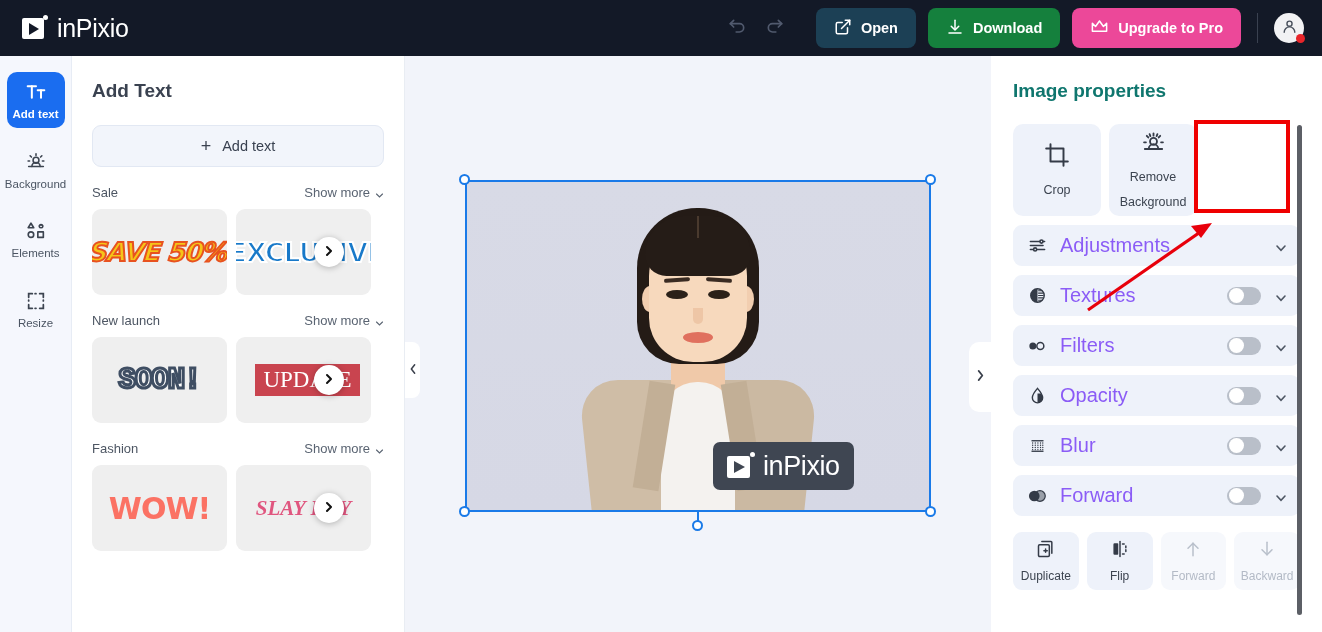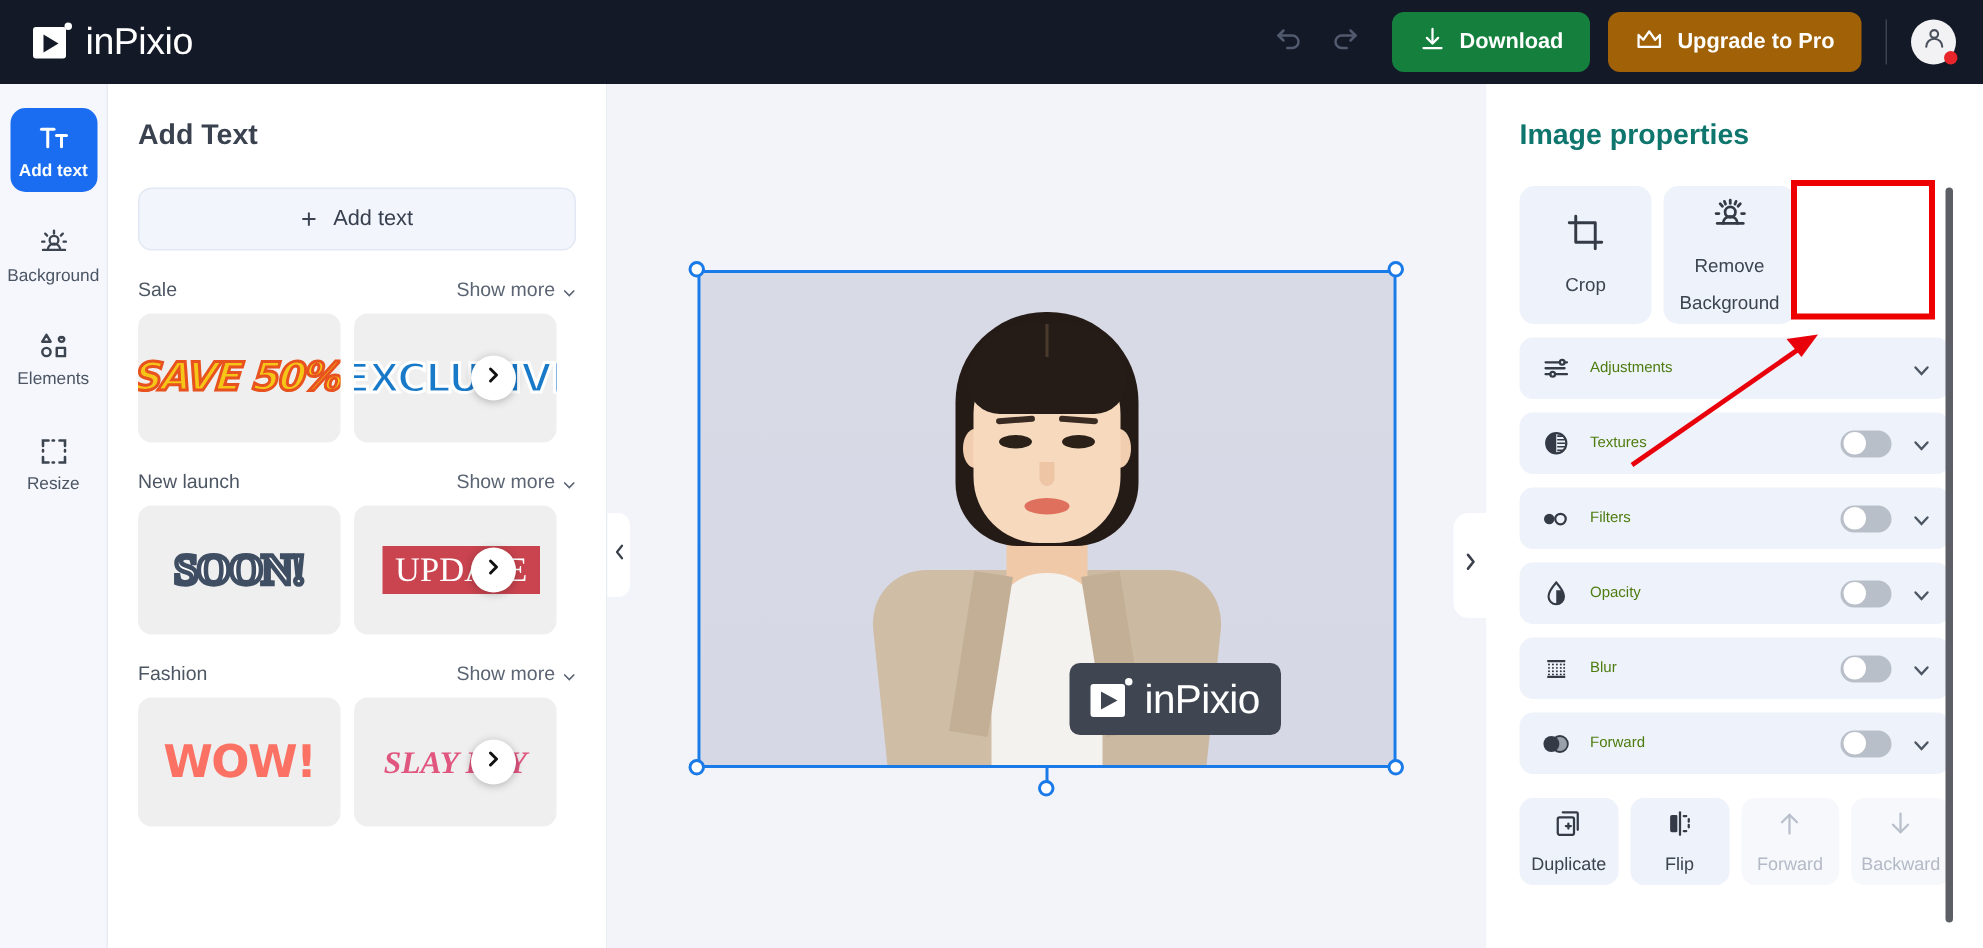--- a/index.html
+++ b/index.html
@@ -50,21 +50,21 @@
   }
   .icon-btn svg { stroke: #515a6e; }
   .tbtn {
     height: 40px; display: inline-flex; align-items: center; gap: 9px;
     padding: 0 18px; border-radius: 8px; border: none; cursor: pointer;
     font-size: 14.5px; font-weight: bold; color: #fff;
     font-family: "Liberation Sans", sans-serif;
   }
   .tbtn.open { background: #1c4055; margin-left: 22px; }
   .tbtn.download { background: #15803d; margin-left: 12px; }
-  .tbtn.upgrade { background: #a16207; margin-left: 12px; }
+  .tbtn.upgrade { background: #ec4899; margin-left: 12px; }
   .divider-v { width: 1px; height: 30px; background: #3a4150; margin: 0 16px; }
   .avatar {
     width: 30px; height: 30px; border-radius: 50%; background: #f2f2f4;
     position: relative; display: flex; align-items: center; justify-content: center;
     cursor: pointer;
   }
   .avatar .badge {
     position: absolute; right: -1px; bottom: 0px;
     width: 9px; height: 9px; border-radius: 50%; background: #e8252a;
   }
@@ -132,21 +132,21 @@
     font-family: "DejaVu Sans", sans-serif; font-style: italic;
     transform: skewX(-6deg); letter-spacing: -1px;
   }
   .tw-excl {
     font-size: 27px; color: #1879c9; -webkit-text-stroke: 2px #ffffff;
     font-family: "DejaVu Sans", sans-serif; letter-spacing: -1px;
     margin-left: 6px;
   }
   .tw-soon {
     font-size: 29px; color: #ffffff; -webkit-text-stroke: 3px #3f4e63;
-    font-family: Liberation Serif, serif; letter-spacing: -1px;
+    font-family: Liberation Mono, monospace; letter-spacing: -1px;
   }
   .tw-update {
     font-size: 23px; color: #ffffff; background: #c9444f;
     font-family: "Liberation Serif", serif; font-weight: normal;
     padding: 3px 8px; margin-left: 8px; letter-spacing: 0px;
   }
   .tw-wow {
     font-size: 30px; color: #fb7264; font-family: "DejaVu Sans", sans-serif;
     letter-spacing: -1px;
   }
@@ -231,21 +231,21 @@
     border: none; cursor: pointer; display: flex; flex-direction: column;
     align-items: center; justify-content: center; gap: 10px;
     font-size: 12.5px; color: #3c4450; font-family: "Liberation Sans", sans-serif;
     line-height: 1.25; text-align: center;
   }
   .prop-row {
     margin-top: 9px; height: 41px; border-radius: 9px; background: #eef2fa;
     display: flex; align-items: center; padding: 0 13px; cursor: pointer;
   }
   .prop-ico { width: 22px; display: flex; align-items: center; justify-content: center; }
-  .prop-label { margin-left: 12px; font-size: 10px; color: #4d7c0f; flex: 1; }
+  .prop-label { margin-left: 12px; font-size: 20px; color: #8b5cf6; flex: 1; }
   .toggle {
     width: 34px; height: 18px; border-radius: 10px; background: #b9bfc9;
     position: relative; cursor: pointer; margin-right: 14px;
   }
   .toggle .knob {
     position: absolute; left: 1.5px; top: 1.5px; width: 15px; height: 15px;
     border-radius: 50%; background: #fff;
   }
   .chev { width: 12px; height: 12px; }
   .bot-row { margin-top: 16px; display: flex; gap: 8px; }
@@ -299,20 +299,30 @@
       </button>
       <button class="icon-btn">
         <span>
           <svg width="20" height="20" viewBox="0 0 24 24" fill="none" stroke-width="2" stroke-linecap="round" stroke-linejoin="round">
             <path d="M20 8H9a5 5 0 0 0 0 10h4"></path>
               <polyline points="16 4 20 8 16 12"></polyline>
           </svg>
         </span>
       </button>
 
+      <button class="tbtn open">
+        <span>
+          <svg width="18" height="18" viewBox="0 0 24 24" fill="none" stroke="#fff" stroke-width="2" stroke-linecap="round" stroke-linejoin="round">
+            <path d="M18 13v6a2 2 0 0 1-2 2H5a2 2 0 0 1-2-2V8a2 2 0 0 1 2-2h6"></path>
+            <polyline points="15 3 21 3 21 9"></polyline>
+              <line x1="10" y1="14" x2="21" y2="3"></line>
+          </svg>
+        </span>
+        <span>Open</span>
+      </button>
 
       <button class="tbtn download">
         <span>
           <svg width="18" height="18" viewBox="0 0 24 24" fill="none" stroke="#fff" stroke-width="2" stroke-linecap="round" stroke-linejoin="round">
             <path d="M12 3v12"></path>
               <polyline points="7 11 12 16 17 11"></polyline>
               <path d="M4 20h16"></path>
           </svg>
         </span>
         <span>Download</span>

